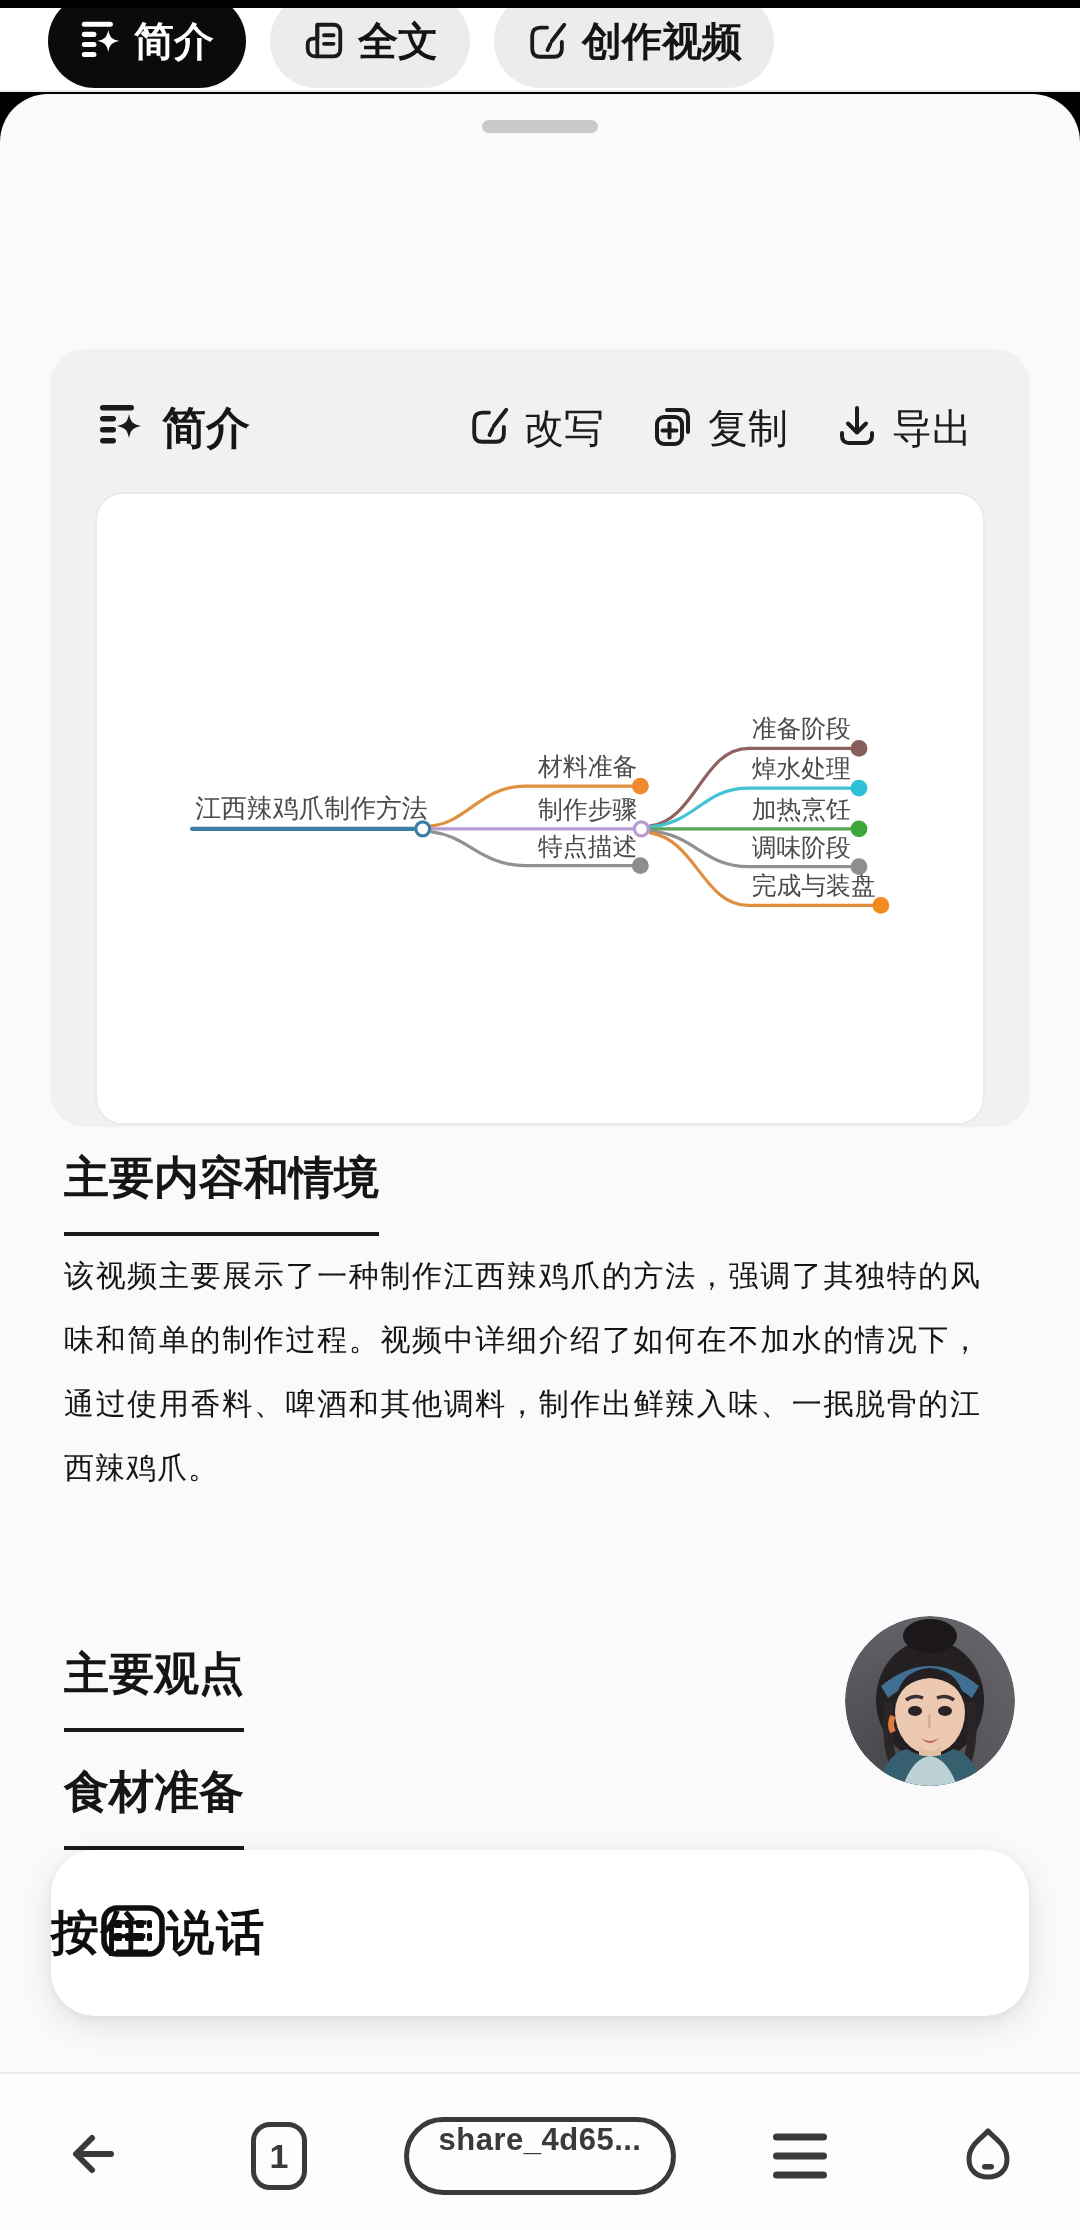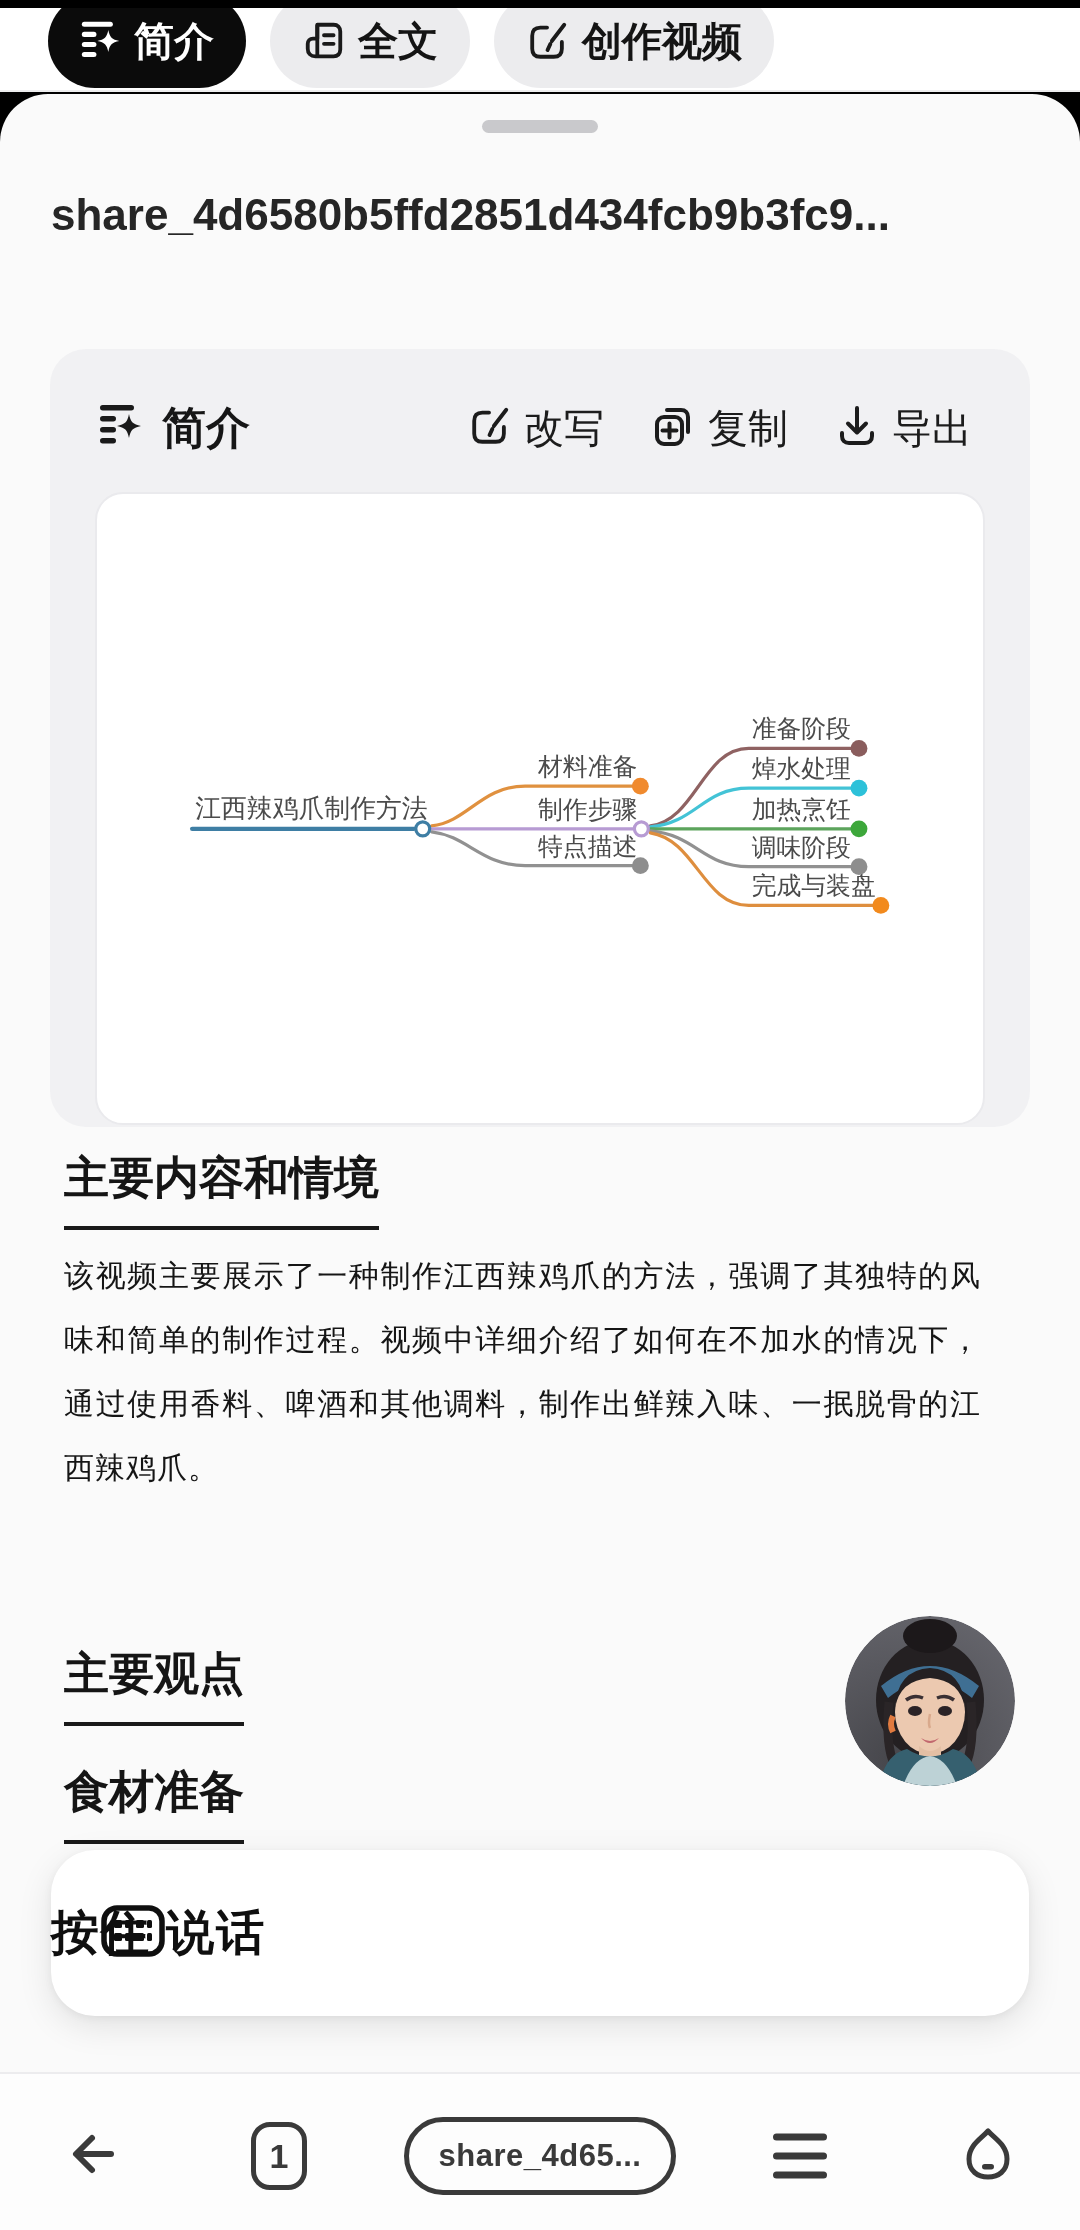--- a/index.html
+++ b/index.html
@@ -56,21 +56,21 @@
     position:absolute; top:143px; left:45px; width:890px; height:633px;
     background:#ffffff; border:2px solid #eaeaed; border-radius:28px;
   }
   #mindmap-box svg { display:block; }
   .mm-label { font-size:25px; fill:#4b4b4b; }
   .mm-root  { font-size:26px; fill:#4b4b4b; }
   
   .section-heading {
     position:absolute; left:64px; display:inline-block;
     font-size:45px; font-weight:700; color:#151515;
-    border-bottom:4px solid #1a1a1a; padding-bottom:22px; line-height:1.15;
+    border-bottom:4px solid #1a1a1a; padding-bottom:28px; line-height:1.15;
   }
   #content-paragraph {
     position:absolute; top:1150px; left:64px; width:917px;
     font-size:30px; line-height:64px; letter-spacing:1px;
     color:#151515; text-align:justify;
   }
   #avatar {
     position:absolute; top:1522px; left:845px; width:170px; height:170px;
     border-radius:50%; overflow:hidden;
   }
@@ -89,21 +89,21 @@
     background:#fdfdfd; border-top:2px solid #ececee;
   }
   .nav-item { position:absolute; top:50%; transform:translate(-50%,-50%); }
   #tab-count-box {
     width:56px; height:68px; border:5px solid #3a3a3a; border-radius:19px;
     display:flex; align-items:center; justify-content:center;
     font-size:34px; font-weight:700; color:#3a3a3a;
   }
   #url-pill {
     width:272px; height:78px; border:5px solid #3a3a3a; border-radius:39px;
-    display:flex; align-items:center; justify-content:center;
+    display:flex; align-items:flex-start; justify-content:center;
     font-size:31px; font-weight:700; color:#3a3a3a; letter-spacing:0.5px;
     white-space:nowrap;
   }
   #menu-btn { display:flex; flex-direction:column; gap:12px; }
   #menu-btn span { width:54px; height:7px; border-radius:3.5px; background:#3a3a3a; }
 </style>
 </head>
 <body>
 
 <div id="page">
@@ -139,21 +139,20 @@
           <path d="M25.5 26 L22.5 32.5"></path>
         </svg>
       </span>
       <span>创作视频</span>
     </div>
   </div>
 
   <div id="sheet">
     <div id="drag-handle"></div>
 
-    <div id="sheet-title">share_4d6580b5ffd2851d434fcb9b3fc9...</div>
 
     <div id="summary-card">
       <div id="card-header">
         <div id="card-title-group">
           <span>
             <svg width="46" height="50" viewBox="0 0 46 50" fill="#1a1a1a">
               <rect x="2" y="4" width="34" height="5.5" rx="2.75"></rect>
               <rect x="2" y="15" width="16" height="5.5" rx="2.75"></rect>
               <rect x="2" y="26" width="16" height="5.5" rx="2.75"></rect>
               <rect x="2" y="37" width="16" height="5.5" rx="2.75"></rect>

